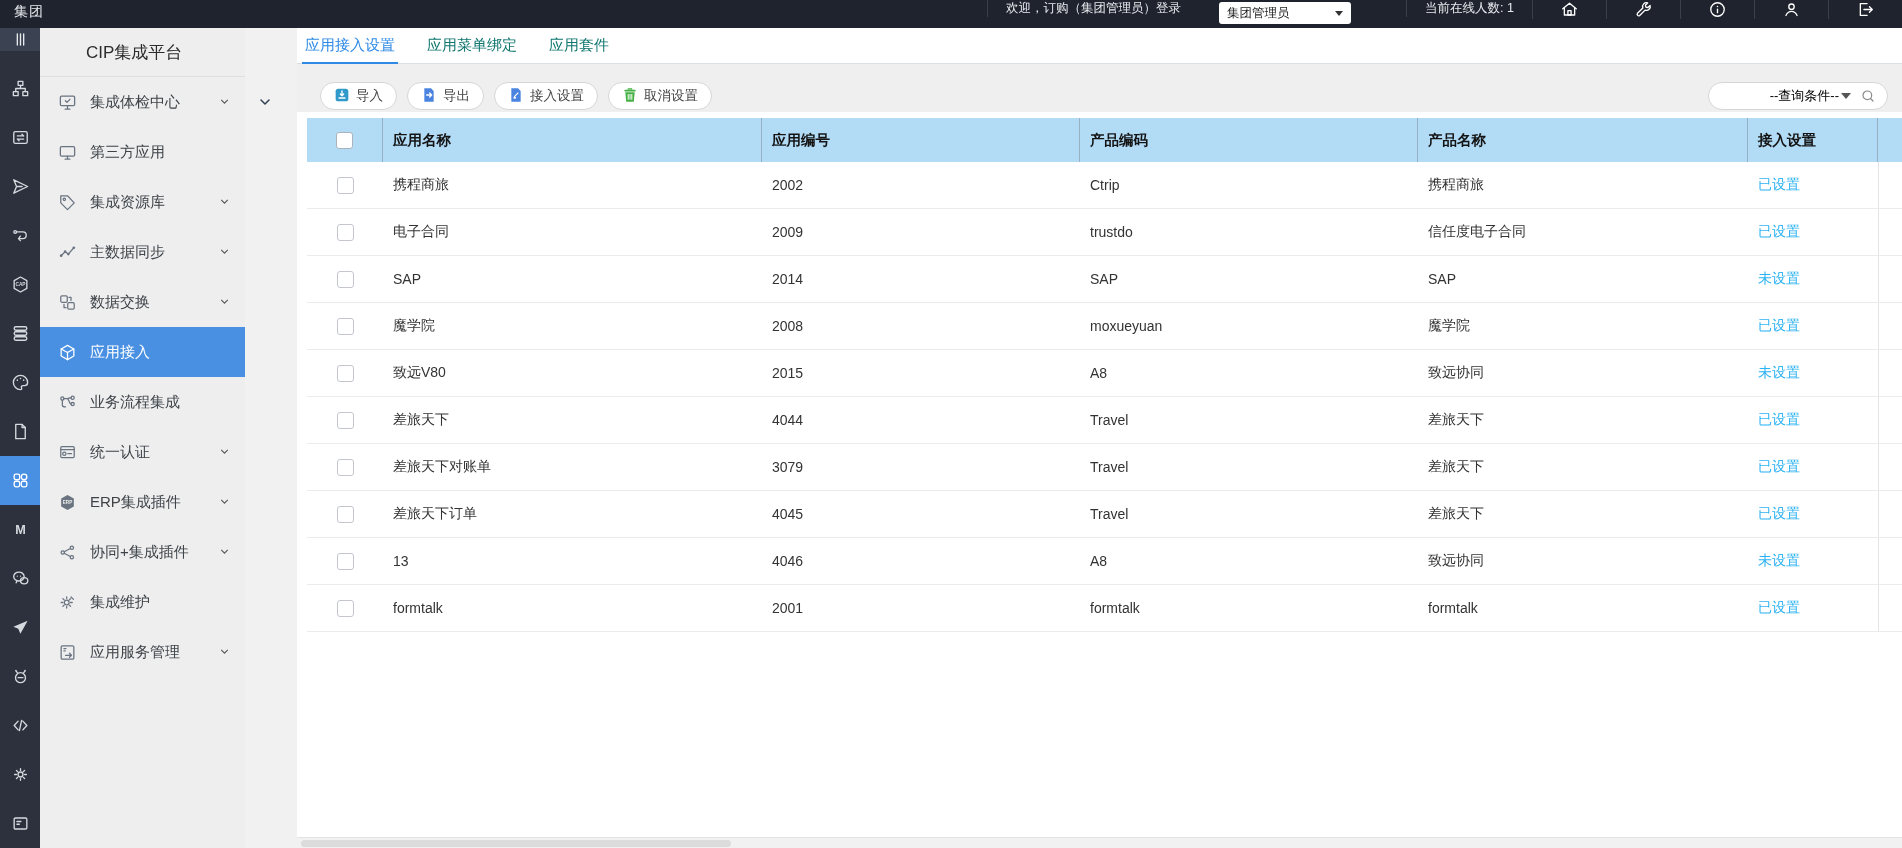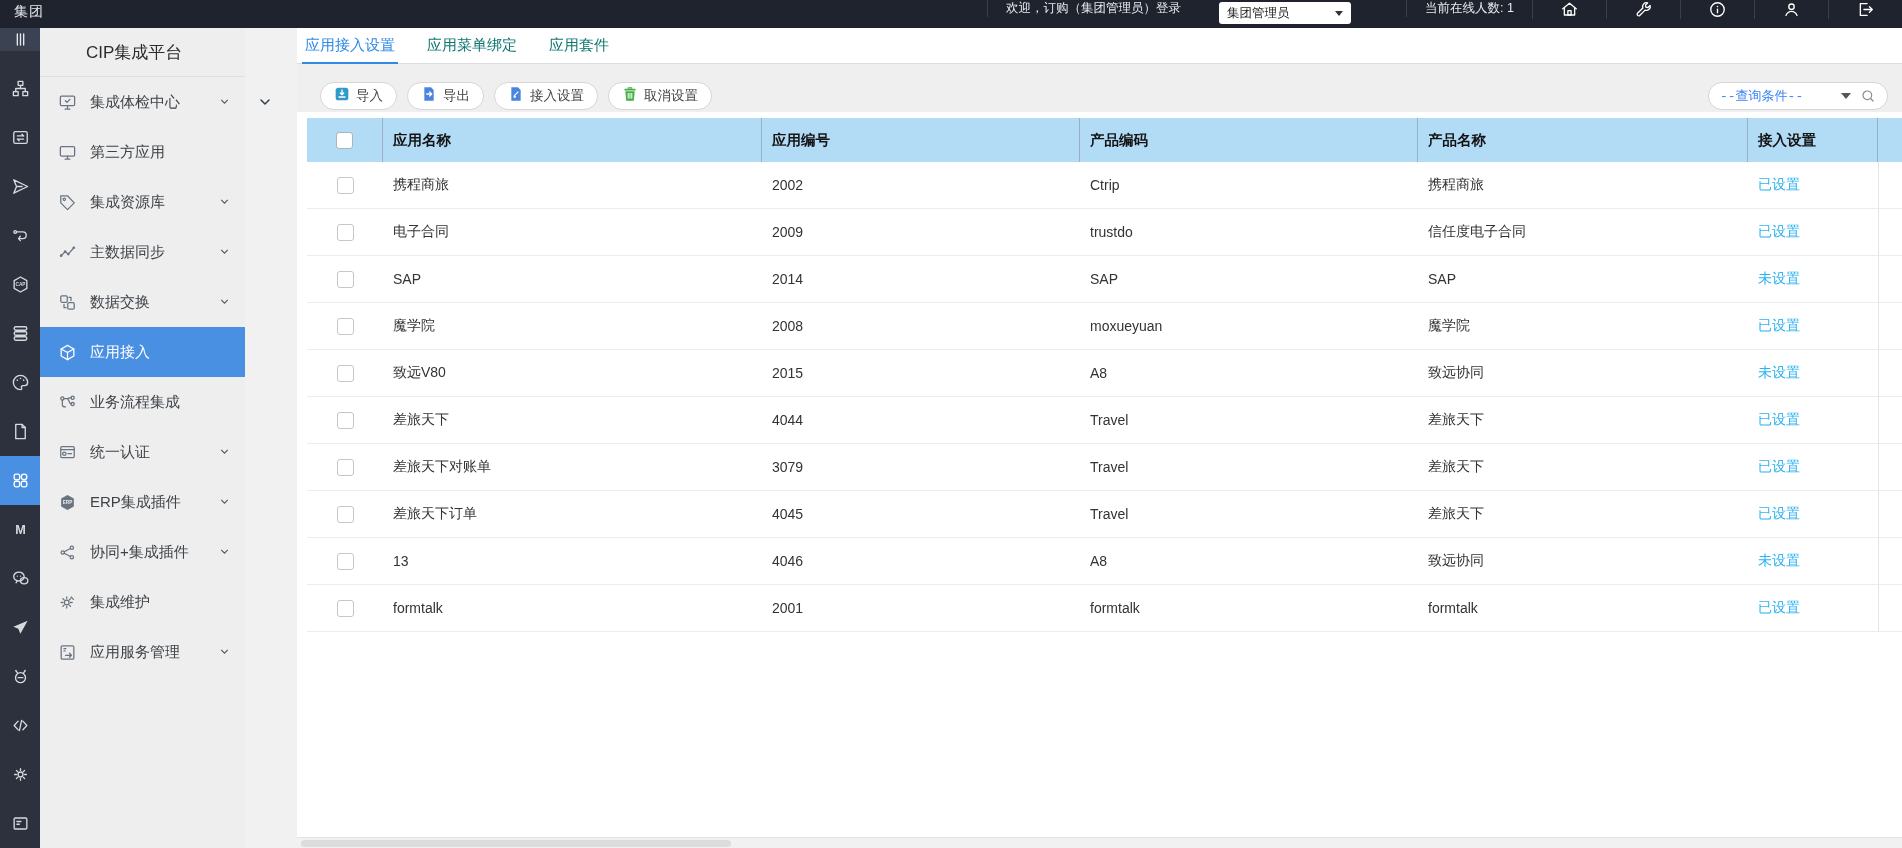--- a/index.html
+++ b/index.html
@@ -59,28 +59,28 @@
   
   .main { flex:1; display:flex; flex-direction:column; background:#fff; position:relative; }
   .tabbar { height:36px; border-bottom:1px solid #dadfe3; display:flex; align-items:stretch;
     padding-left:5px; background:#fff; }
   .tab { display:flex; align-items:center; padding:0 3px; margin-right:26px; font-size:15px;
     color:#0f766e; cursor:pointer; position:relative; }
   .tab.active { color:#2e8ae6; }
   .tab.active::after { content:""; position:absolute; left:0; right:0; bottom:-1px; height:2px;
     background:#2e8ae6; }
 
-  .toolbar { height:48px; background:#efefef; display:flex; align-items:center; padding:16px 14px 0 23px;font-family:Liberation Mono, monospace; }
+  .toolbar { height:48px; background:#efefef; display:flex; align-items:center; padding:16px 14px 0 23px; }
   .pill-btn { height:28px; border-radius:14px; background:#fff; border:1px solid #d6d6d6;
     display:flex; align-items:center; padding:0 13px; margin-right:10px; cursor:pointer;
     font-size:13.5px; color:#444; }
   .pill-btn svg { width:16px; height:16px; margin-right:6px; }
   .query { margin-left:auto; width:180px; height:28px; border-radius:14px; background:#fff;
     border:1px solid #d6d6d6; display:flex; align-items:center; padding:0 11px; cursor:pointer; }
-  .query .q-text { flex:1; text-align:left; font-size:13px; color:#3b82f6; }
+  .query .q-text { flex:1; text-align:right; font-size:13px; color:#000000; }
   .query .q-caret { width:0;height:0;border-left:5px solid transparent;border-right:5px solid transparent;
     border-top:6px solid #555; margin:0 9px 0 2px; }
   .query svg { width:16px; height:16px; stroke:#8a8a8a; fill:none; stroke-width:1.8; stroke-linecap:round; }
 
   
   .tablewrap { flex:1; padding:6px 0 0 10px; }
   .thead { display:flex; height:44px; background:#b2dbf6;text-align:right; }
   .hcell { display:flex; align-items:center; font-size:14.5px; font-weight:600; color:#141414;
     border-right:1px solid #97b1c2; padding-left:10px; }
   .hcell:last-child { border-right:none; }

